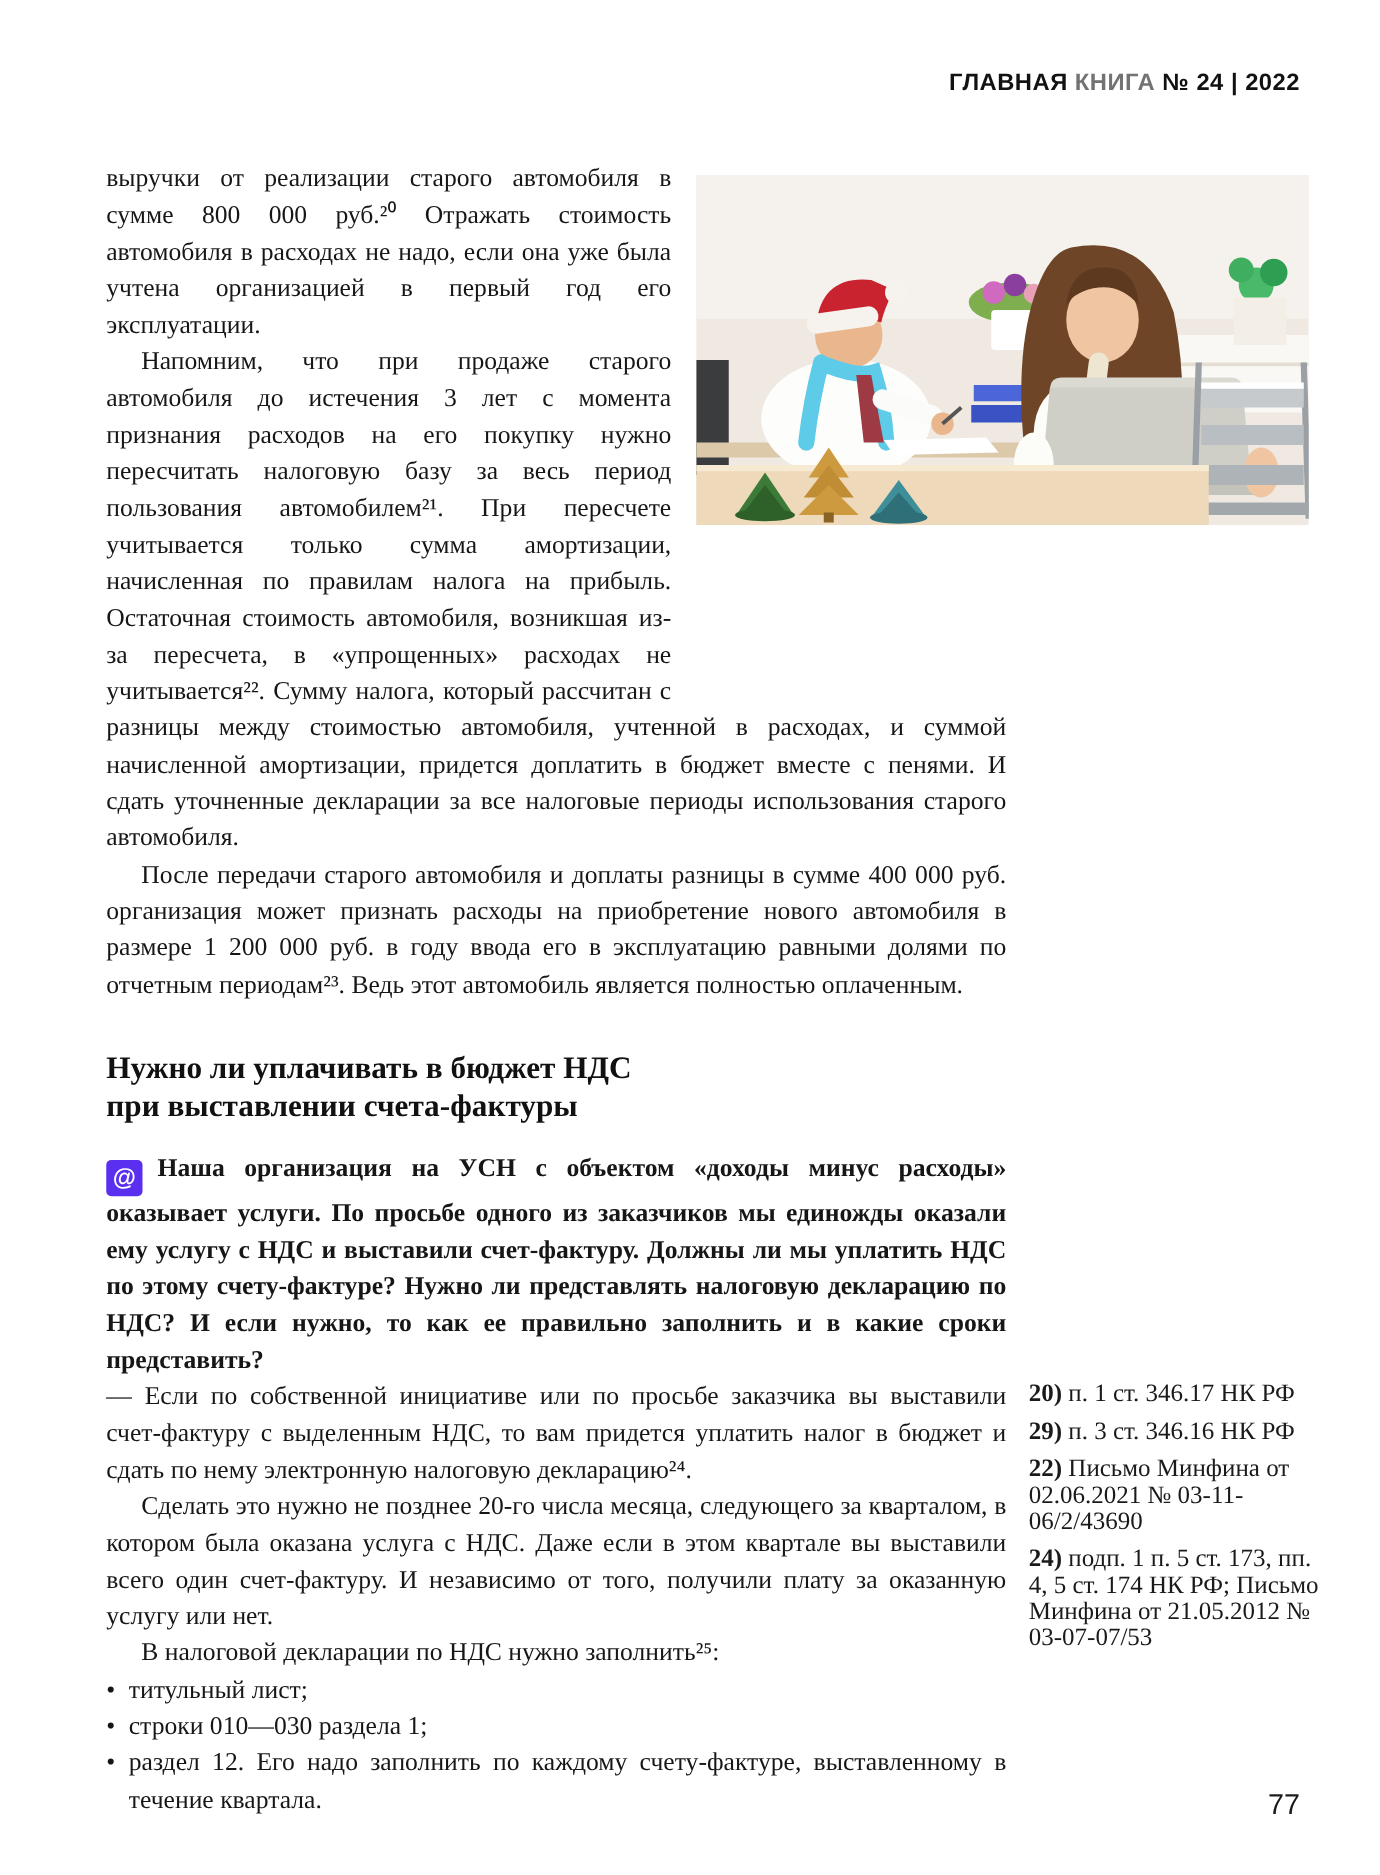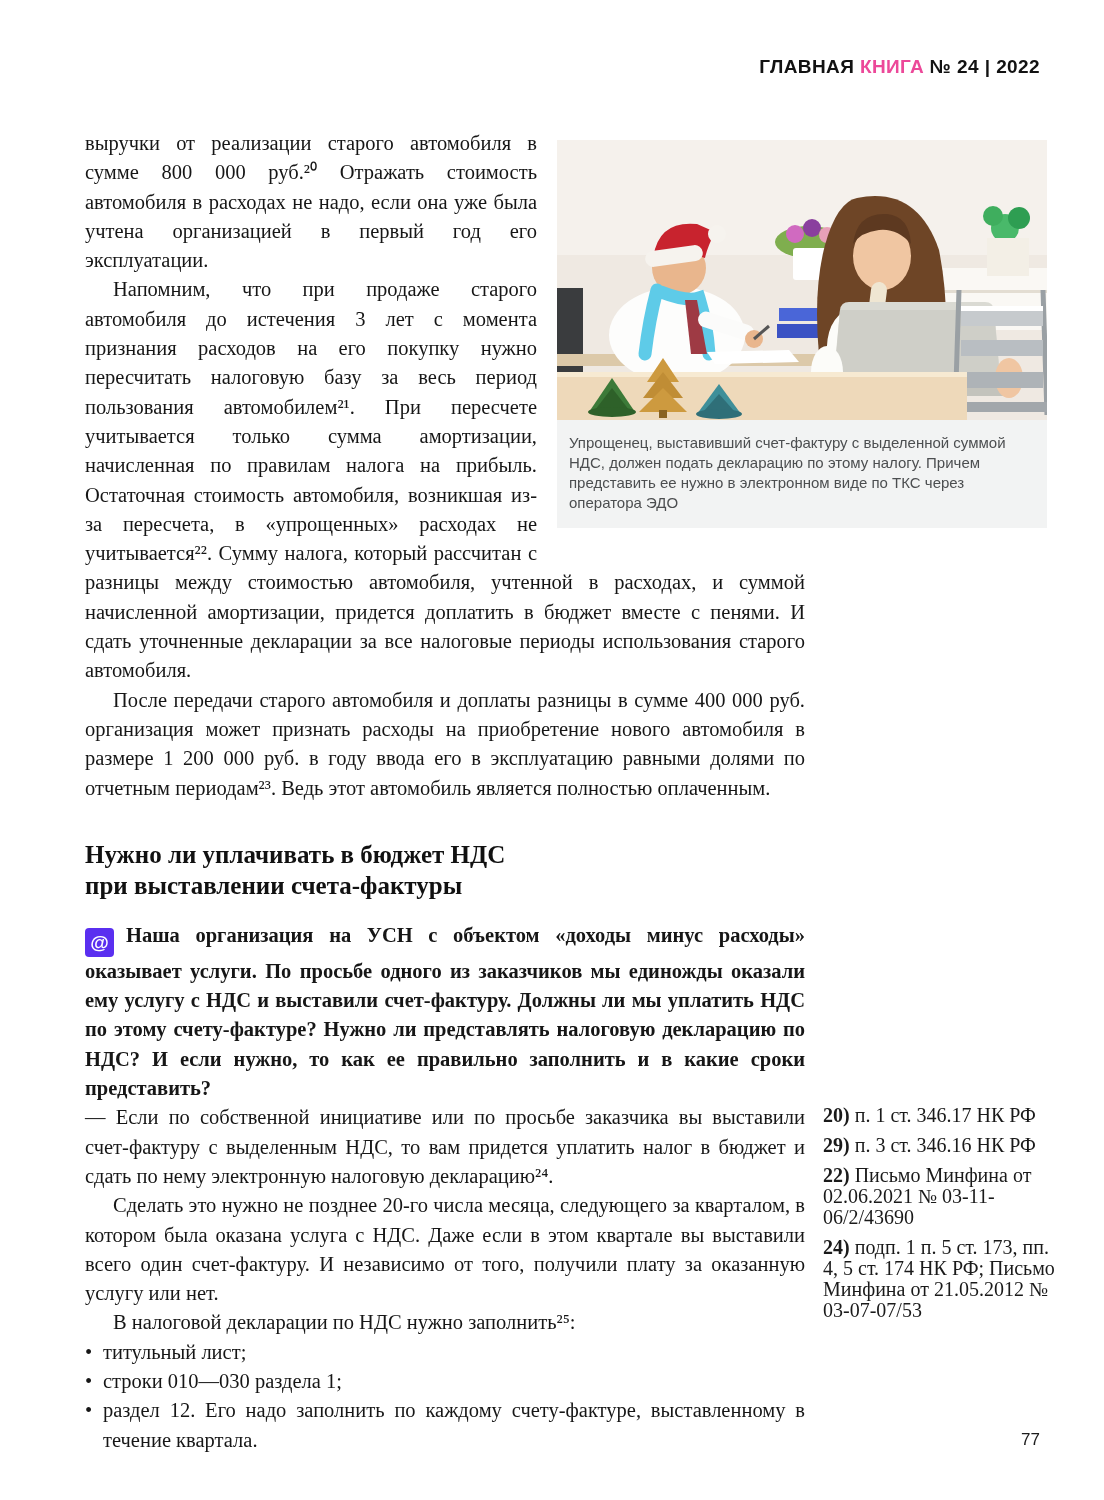--- a/index.html
+++ b/index.html
@@ -7,21 +7,21 @@
     width:1104px;height:1500px;position:relative;background:#ffffff;
     font-family:"Liberation Serif", serif;color:#161616;overflow:hidden;
   }
 
   
   .page-header{
     position:absolute;top:56px;right:64px;
     font-family:"Liberation Sans", sans-serif;font-weight:bold;
     font-size:19px;letter-spacing:.4px;color:#121212;white-space:nowrap;
   }
-  .brand-blue{color:#ec4899;}
+  .brand-blue{color:#737373;}
 
   
   .main-col{
     position:absolute;left:85px;top:129px;width:720px;
     font-size:20.5px;line-height:29.3px;text-align:justify;color:#161616;
   }
   .photo-float-spacer{float:right;width:268px;height:414px;}
   .main-col p{margin:0;}
   .indent{text-indent:28px;}
 
@@ -56,21 +56,21 @@
   .footnotes{
     position:absolute;left:823px;top:1105px;width:243px;
     font-size:20px;line-height:21px;color:#1a1a1a;
   }
   .footnote{margin:0 0 9px 0;}
   .footnote .fn-num{font-weight:bold;}
 
   
   .page-number{
     position:absolute;right:64px;top:1430px;
-    font-family:"Liberation Sans", sans-serif;font-size:17px;color:#1c1c1c;margin-left:40px;
+    font-family:"Liberation Sans", sans-serif;font-size:23px;color:#1c1c1c;margin-left:40px;
   }
 </style>
 </head>
 <body>
 
 <div class="page-header">
   <span>ГЛАВНАЯ</span>
   <span class="brand-blue">КНИГА</span>
   <span>№ 24 | 2022</span>
 </div>
@@ -146,21 +146,20 @@
     <polygon points="55,248 72,270 38,270" fill="#2e6129"></polygon>
     <ellipse cx="55" cy="272" rx="24" ry="5" fill="#2e6129"></ellipse>
     <polygon points="106,218 122,242 90,242" fill="#cd9a3f"></polygon>
     <polygon points="106,232 126,258 86,258" fill="#c08d35"></polygon>
     <polygon points="106,248 130,272 82,272" fill="#cd9a3f"></polygon>
     <rect x="102" y="270" width="8" height="8" fill="#8a6322"></rect>
     <polygon points="162,244 184,274 140,274" fill="#3e8f99"></polygon>
     <polygon points="162,254 178,272 146,272" fill="#2f6f78"></polygon>
     <ellipse cx="162" cy="274" rx="23" ry="5" fill="#2f6f78"></ellipse>
   </svg>
-  <figcaption class="photo-caption">Упрощенец, выставивший счет-фактуру с выделенной суммой НДС, должен подать декларацию по этому налогу. Причем представить ее нужно в электронном виде по ТКС через оператора ЭДО</figcaption>
 </figure>
 
 <div class="main-col">
   <div class="photo-float-spacer"></div>
 
   <p>выручки от реализации старого автомобиля в сумме 800 000 руб.²⁰ Отражать стоимость автомобиля в расходах не надо, если она уже была учтена организацией в первый год его эксплуатации.</p>
   <p class="indent">Напомним, что при продаже старого автомобиля до истечения 3 лет с момента признания расходов на его покупку нужно пересчитать налоговую базу за весь период пользования автомобилем²¹. При пересчете учитывается только сумма амортизации, начисленная по правилам налога на прибыль. Остаточная стоимость автомобиля, возникшая из-за пересчета, в «упрощенных» расходах не учитывается²². Сумму налога, который рассчитан с разницы между стоимостью автомобиля, учтенной в расходах, и суммой начисленной амортизации, придется доплатить в бюджет вместе с пенями. И сдать уточненные декларации за все налоговые периоды использования старого автомобиля.</p>
   <p class="indent">После передачи старого автомобиля и доплаты разницы в сумме 400 000 руб. организация может признать расходы на приобретение нового автомобиля в размере 1 200 000 руб. в году ввода его в эксплуатацию равными долями по отчетным периодам²³. Ведь этот автомобиль является полностью оплаченным.</p>
 
   <h2 class="section-heading">

